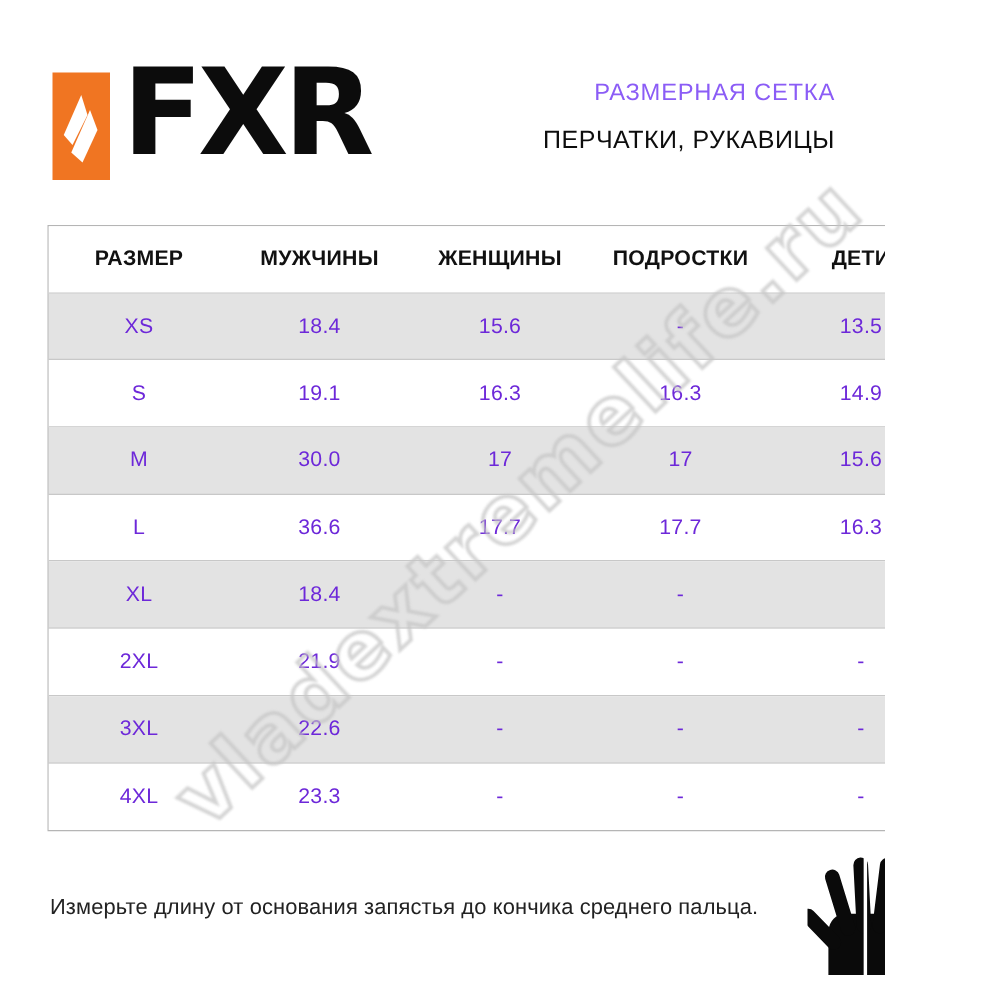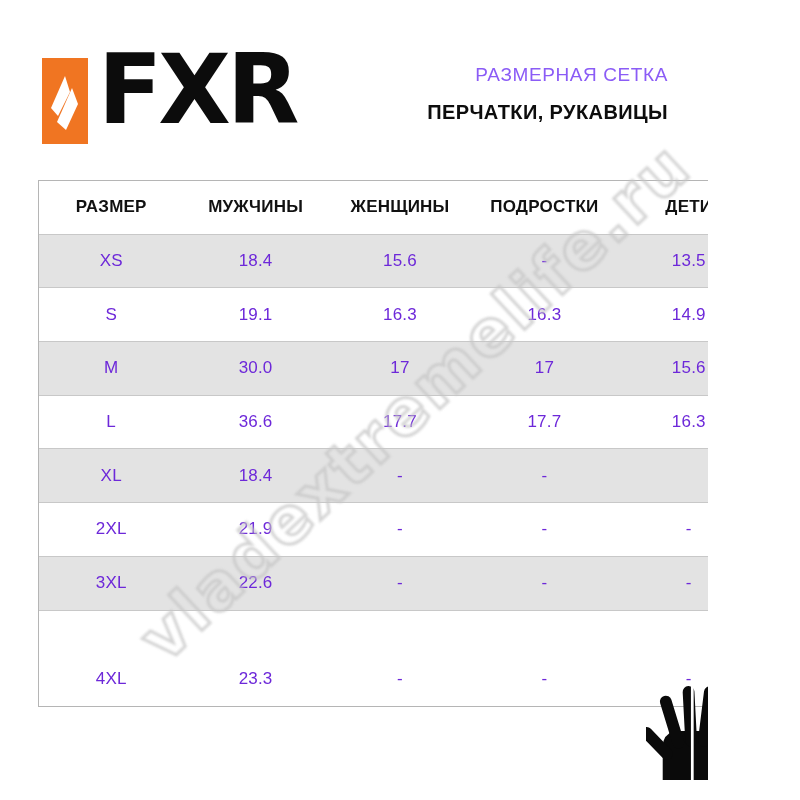--- a/index.html
+++ b/index.html
@@ -10,28 +10,28 @@
   .logo{position:absolute;left:42px;top:58px;display:flex;align-items:flex-start;}
   .logo-badge{width:46px;height:86px;background:#F07522;display:flex;align-items:center;justify-content:center;}
   .logo-badge svg{width:46px;height:86px;display:block;}
   .wordmark{margin-left:10px;margin-top:-16px;
             font-family:"DejaVu Sans","Liberation Sans",sans-serif;
             font-weight:bold;font-size:96px;line-height:1;letter-spacing:-4px;color:#0c0c0c;
             transform:scaleX(0.98);transform-origin:left top;}
 
   .titles{position:absolute;right:40px;top:64px;text-align:right;}
   .title-line1{font-size:19px;font-weight:400;letter-spacing:0.6px;color:#8b5cf6;}
-  .title-line2{font-size:20px;font-weight:700;letter-spacing:0.4px;color:#0d0d0d;margin-top:15px;}
+  .title-line2{font-size:20px;font-weight:400;letter-spacing:0.4px;color:#0d0d0d;margin-top:15px;}
 
   
   .size-table{position:absolute;left:38px;top:180px;width:724px;
               border:1px solid #b5b5b5;box-sizing:border-box;background:#ffffff;}
   .trow{display:grid;grid-template-columns:repeat(5,1fr);height:53.7px;
         border-bottom:1px solid #c8c8c8;box-sizing:border-box;background:#ffffff;}
-  .trow:last-child{border-bottom:none;margin-top:42px;}
+  .trow:last-child{border-bottom:none;}
   .trow:nth-child(even){background:#e3e3e3;}
   .tcell{display:flex;align-items:center;justify-content:center;
          font-size:17px;color:#6d28d9;letter-spacing:0.2px;}
   .thead .tcell{font-weight:700;color:#111;}
 
   
   .watermark{position:absolute;left:415px;top:402px;z-index:6;pointer-events:none;
              transform:translate(-50%,-50%) rotate(-43deg);
              font-family:"DejaVu Sans","Liberation Sans",sans-serif;
              font-size:64px;font-weight:700;letter-spacing:3px;white-space:nowrap;
@@ -130,20 +130,21 @@
       <div class="tcell">4XL</div>
       <div class="tcell">23.3</div>
       <div class="tcell">-</div>
       <div class="tcell">-</div>
       <div class="tcell">-</div>
     </div>
   </div>
 
   <div class="watermark">vladextremelife.ru</div>
 
+  <div class="caption">Измерьте длину от основания запястья до кончика среднего пальца.</div>
 
   <svg class="glove" viewBox="0 0 102 98" xmlns="http://www.w3.org/2000/svg">
     <g fill="#0a0a0a">
       <path d="M16 98 V64 Q16 52 27 48 H68 Q78 52 78 64 V98 Z"></path>
       <rect x="13" y="36" width="12" height="42" rx="6" transform="rotate(-44 19 70)"></rect>
       <rect x="26" y="10" width="12" height="56" rx="6" transform="rotate(-17 32 60)"></rect>
       <rect x="39" y="2" width="12" height="62" rx="6" transform="rotate(-3 45 58)"></rect>
       <rect x="52" y="2" width="12" height="62" rx="6" transform="rotate(7 58 58)"></rect>
     </g>
     <path d="M70 64 Q84 60 86 46 Q87 36 80 34" fill="none" stroke="#0a0a0a" stroke-width="11" stroke-linecap="round"></path>

